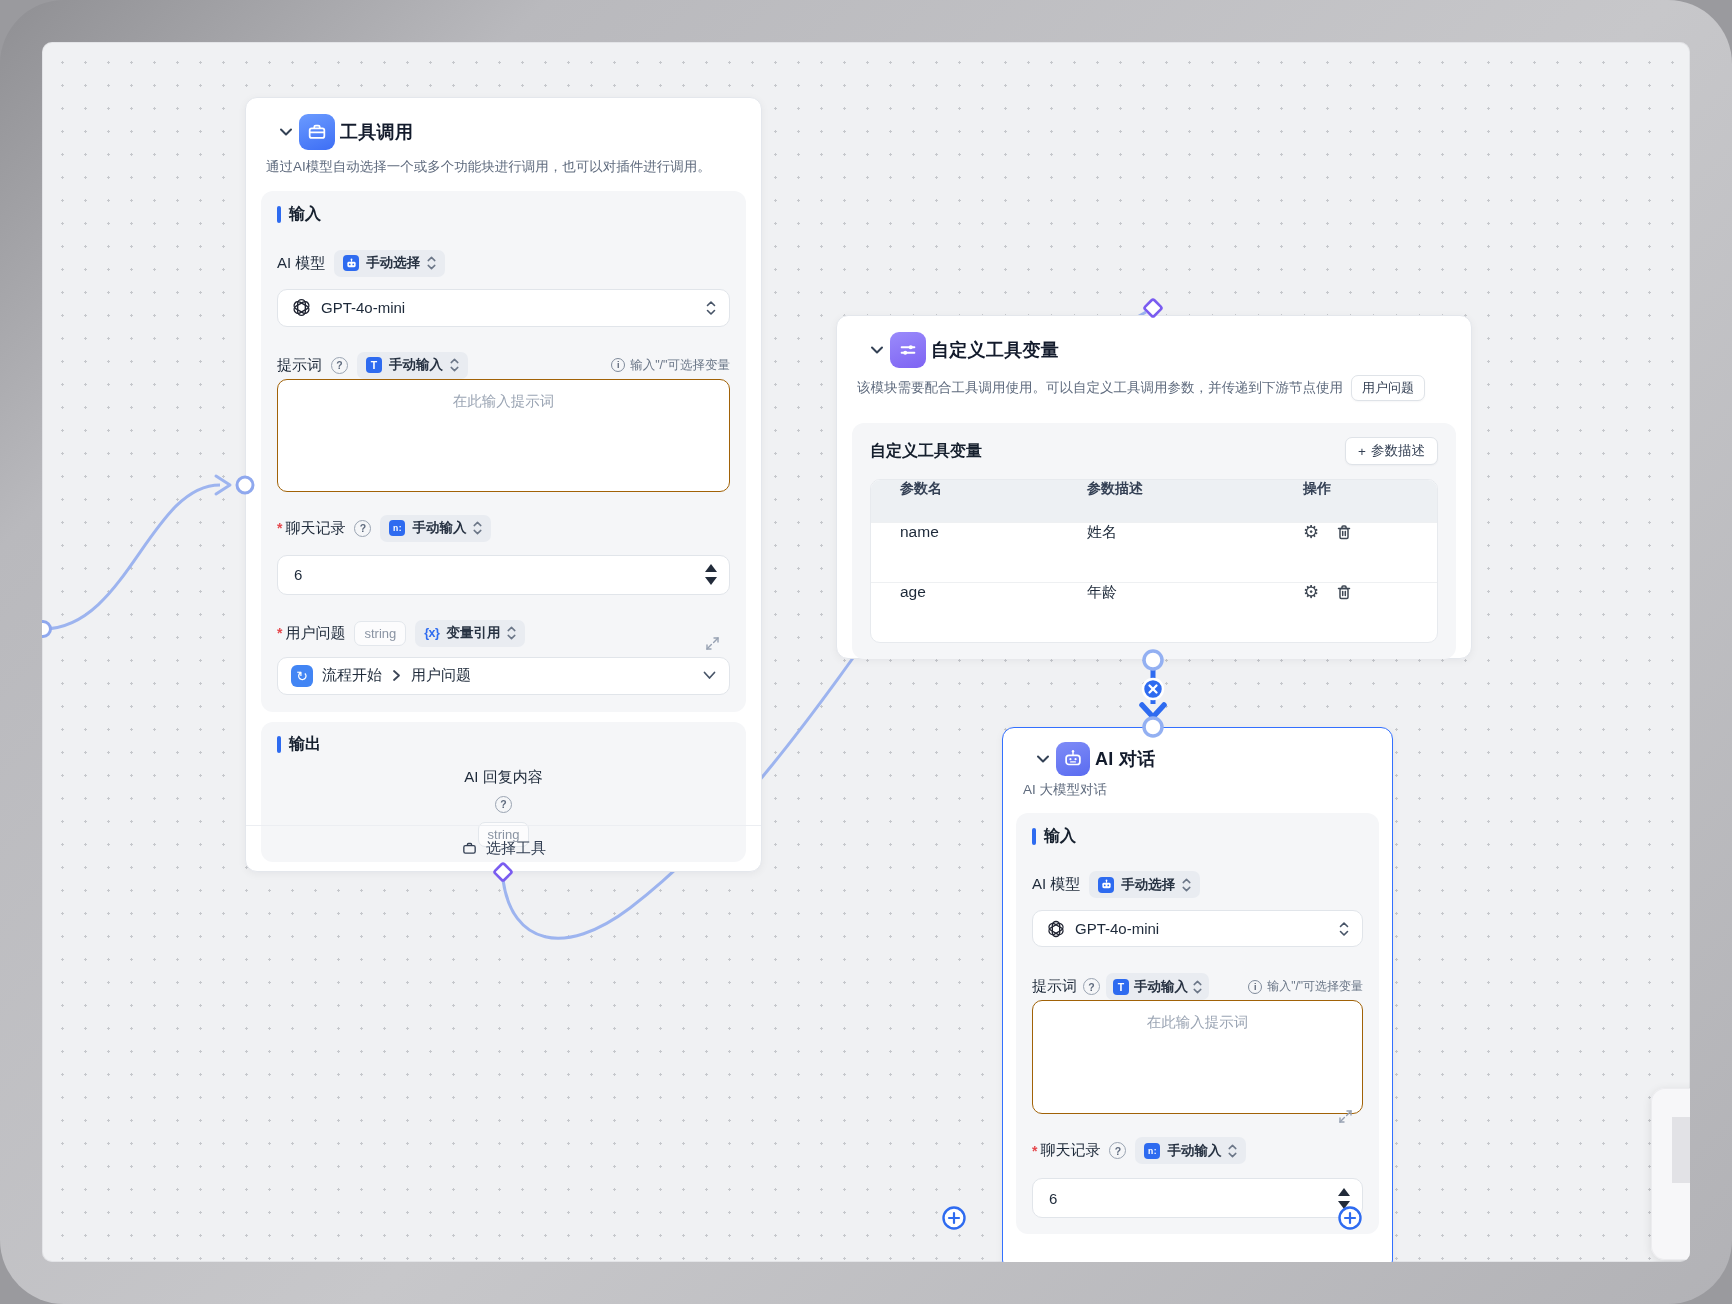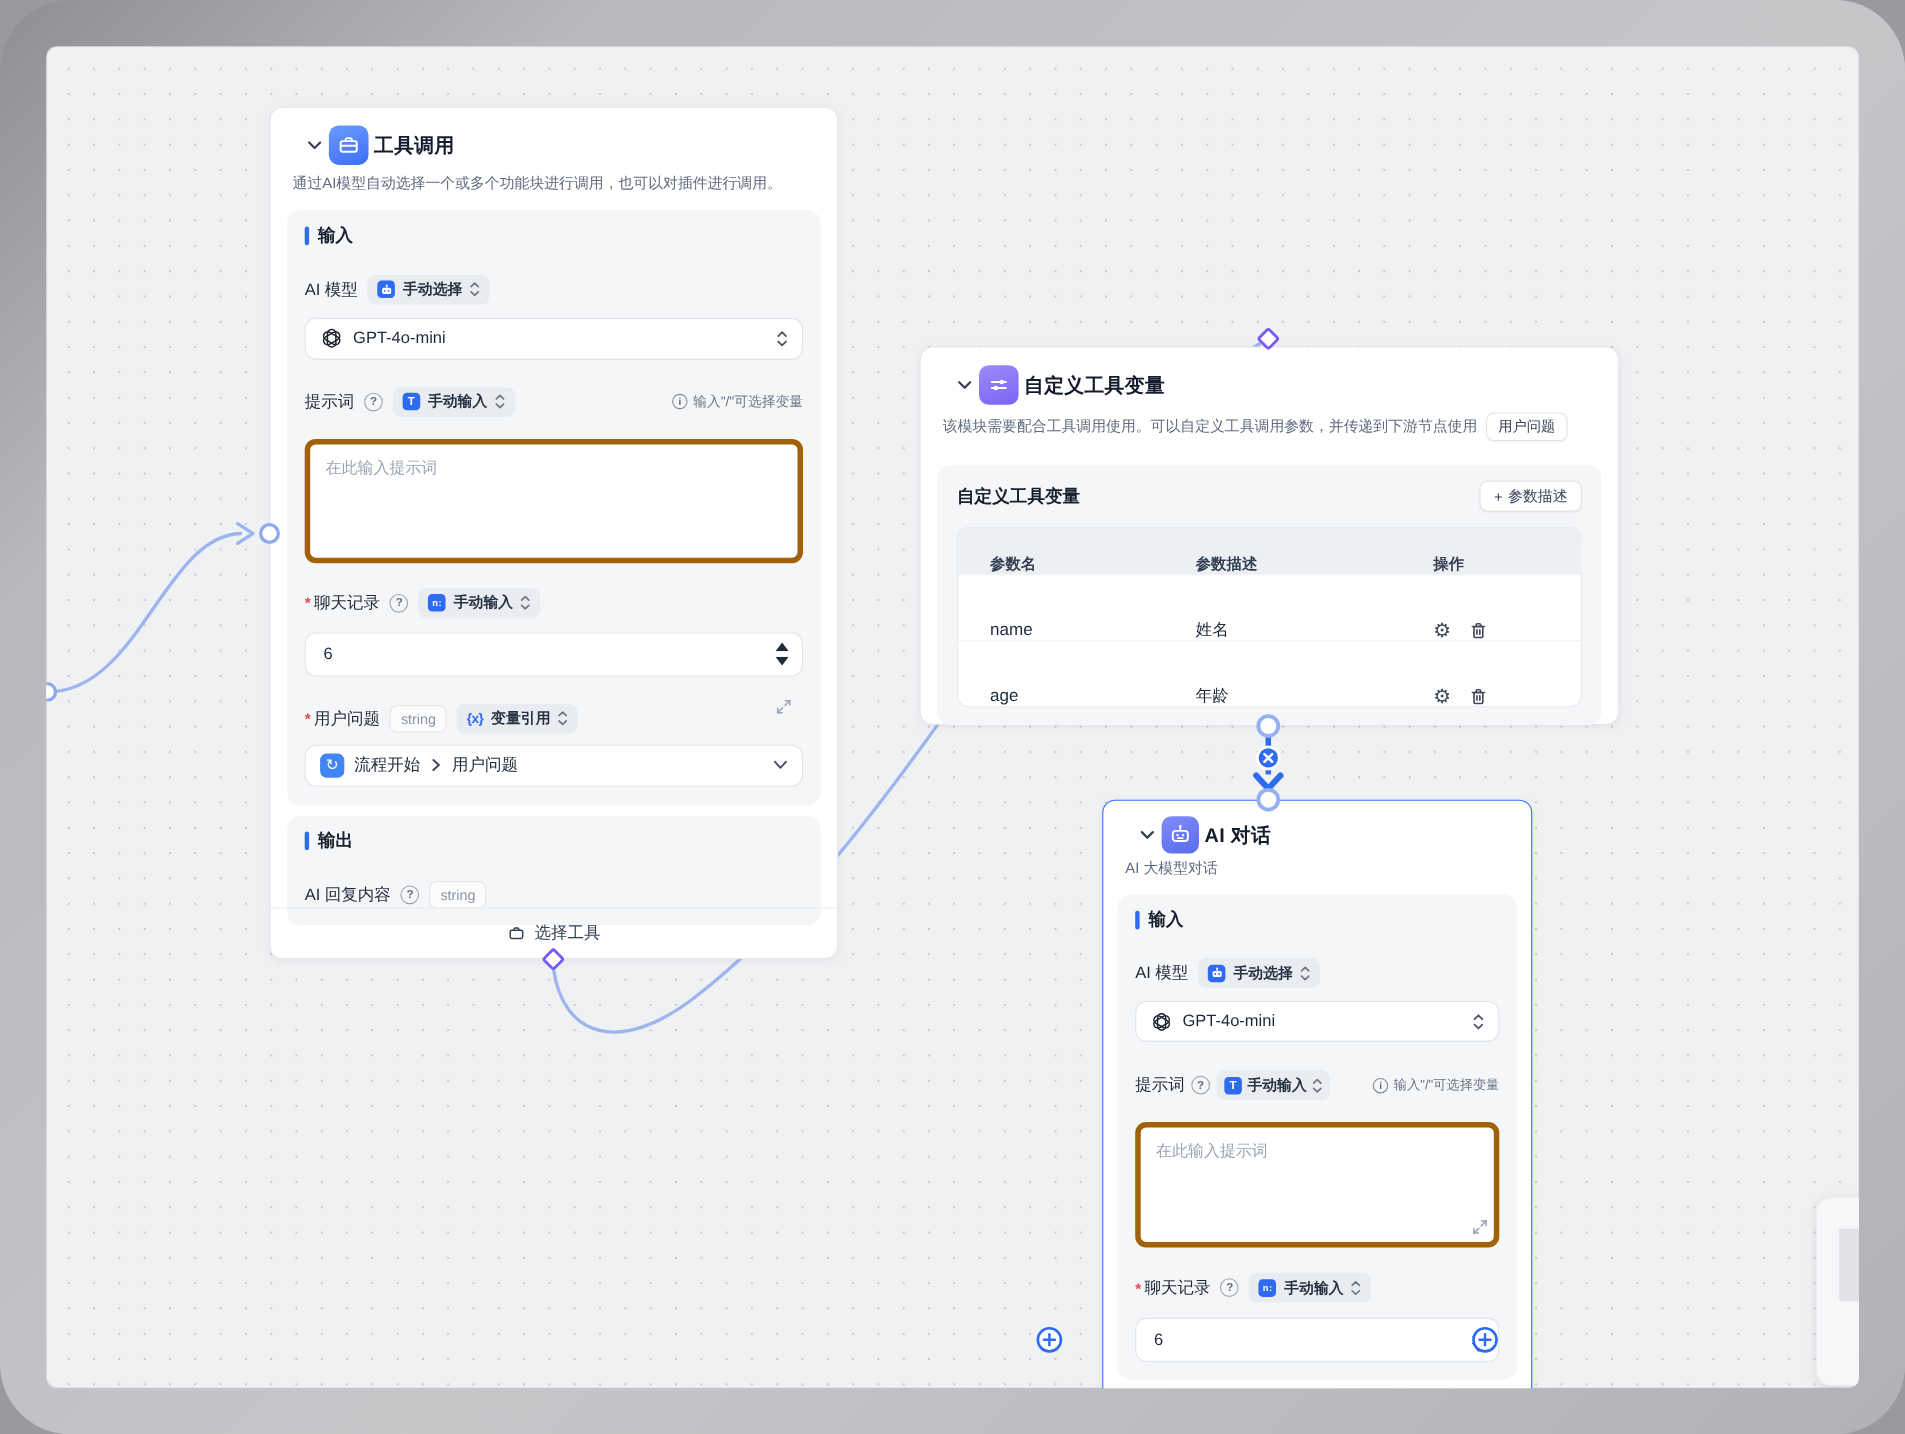--- a/index.html
+++ b/index.html
@@ -59,23 +59,23 @@
 
   .select { margin-top:12px; height:38px; background:#fff; border:1px solid #e1e5ea; border-radius:10px;
     display:flex; align-items:center; gap:9px; padding:0 13px; cursor:pointer; }
   .select .stext { font-size:15px; color:#1d2939; }
   .spacer { margin-left:auto; }
 
   .hint { margin-left:auto; display:flex; align-items:center; gap:5px; font-size:12.5px; color:#697586; }
   .iic { width:14px; height:14px; border:1.2px solid #808b9b; border-radius:50%; font-size:9px; font-weight:700;
     color:#5b6677; display:flex; align-items:center; justify-content:center; font-style:normal; }
 
-  textarea.ta { margin-top:20px; width:100%; height:113px; resize:none; border:5px solid #a16207;
+  textarea.ta { margin-top:0; width:100%; height:113px; resize:none; border:1px solid #a16207;
     border-radius:10px; background:#fff; padding:12px 14px; font-size:14.5px; color:#1d2939; outline:none;
-    font-family:inherit; display:block; }
+    font-family:inherit; display:block;text-align:center; }
   textarea.ta::placeholder { color:#9aa4b3; }
   .expand { position:absolute; right:27px; }
 
   .numwrap { margin-top:13px; height:40px; background:#fff; border:1px solid #e1e5ea; border-radius:10px;
     display:flex; align-items:center; padding:0 12px 0 2px; }
   .numwrap input { border:none; outline:none; flex:1; font-size:15px; color:#1d2939; padding:0 0 0 14px;
     font-family:inherit; background:transparent; }
   .stepper { display:flex; flex-direction:column; gap:5px; align-items:center; }
   .stepper svg { display:block; cursor:pointer; }
 
@@ -88,21 +88,21 @@
     font-size:15px; font-weight:500; color:#344054; }
 
   .btn { display:flex; align-items:center; justify-content:center; gap:5px; background:#fff;
     border:1px solid #dfe3e8; border-radius:7px; font-size:13px; color:#344054; cursor:pointer;
     font-weight:500; box-shadow:0 1px 2px rgba(16,24,40,.04); }
 
   
   .ptitlerow { display:flex; align-items:center; }
   .ptitle { font-size:16px; font-weight:700; color:#16202e; }
   .vtable { margin-top:14px; border:1px solid #e7eaee; border-radius:10px; overflow:hidden; background:#fff; }
-  .trow { display:flex; align-items:flex-end; }
+  .trow { display:flex; align-items:flex-start; }
   .thead { background:#edf0f3; height:42px; }
   .thead .cell { font-size:14px; font-weight:600; color:#344054; }
   .tbody { height:60px; border-top:1px solid #eef0f2; }
   .tbody:first-of-type { border-top:none; }
   .cell { padding-left:29px; }
   .c1 { width:187px; } .c2 { width:216px; } .c3 { flex:1; display:flex; align-items:center; gap:17px; }
   .pname { font-size:15.5px; color:#1d2939; }
   .pdesc { font-size:15px; color:#1d2939; }
   .gear { font-size:18px; color:#3f4854; line-height:1; cursor:pointer; }
 
@@ -263,21 +263,21 @@
               <polyline points="1.5,1.5 6.5,7 11.5,1.5" fill="none" stroke="#475467" stroke-width="1.7" stroke-linecap="round" stroke-linejoin="round"></polyline>
             </svg>
         </div>
       </div>
 
       <div class="box" style="margin-top:10px; padding:12px 16px 15px 16px;">
         <div class="sechead">
           <span class="secbar"></span>
           <span class="sectitle">输出</span>
         </div>
-        <div class="frow" style="margin-top:26px;">
+        <div class="frow" style="margin-top:13px;flex-direction:column;">
           <span class="flabel">AI 回复内容</span>
           <span class="qicon">?</span>
           <span class="tag">string</span>
         </div>
       </div>
 
       <div class="footer">
         <svg width="17" height="17" viewBox="0 0 24 24" fill="none" stroke="#344054" stroke-width="1.9" stroke-linejoin="round">
           <rect x="4" y="8" width="16" height="10.5" rx="2.2"></rect>
           <path d="M9 8 V6.6 a1.6 1.6 0 0 1 1.6 -1.6 h2.8 a1.6 1.6 0 0 1 1.6 1.6 V8"></path>

